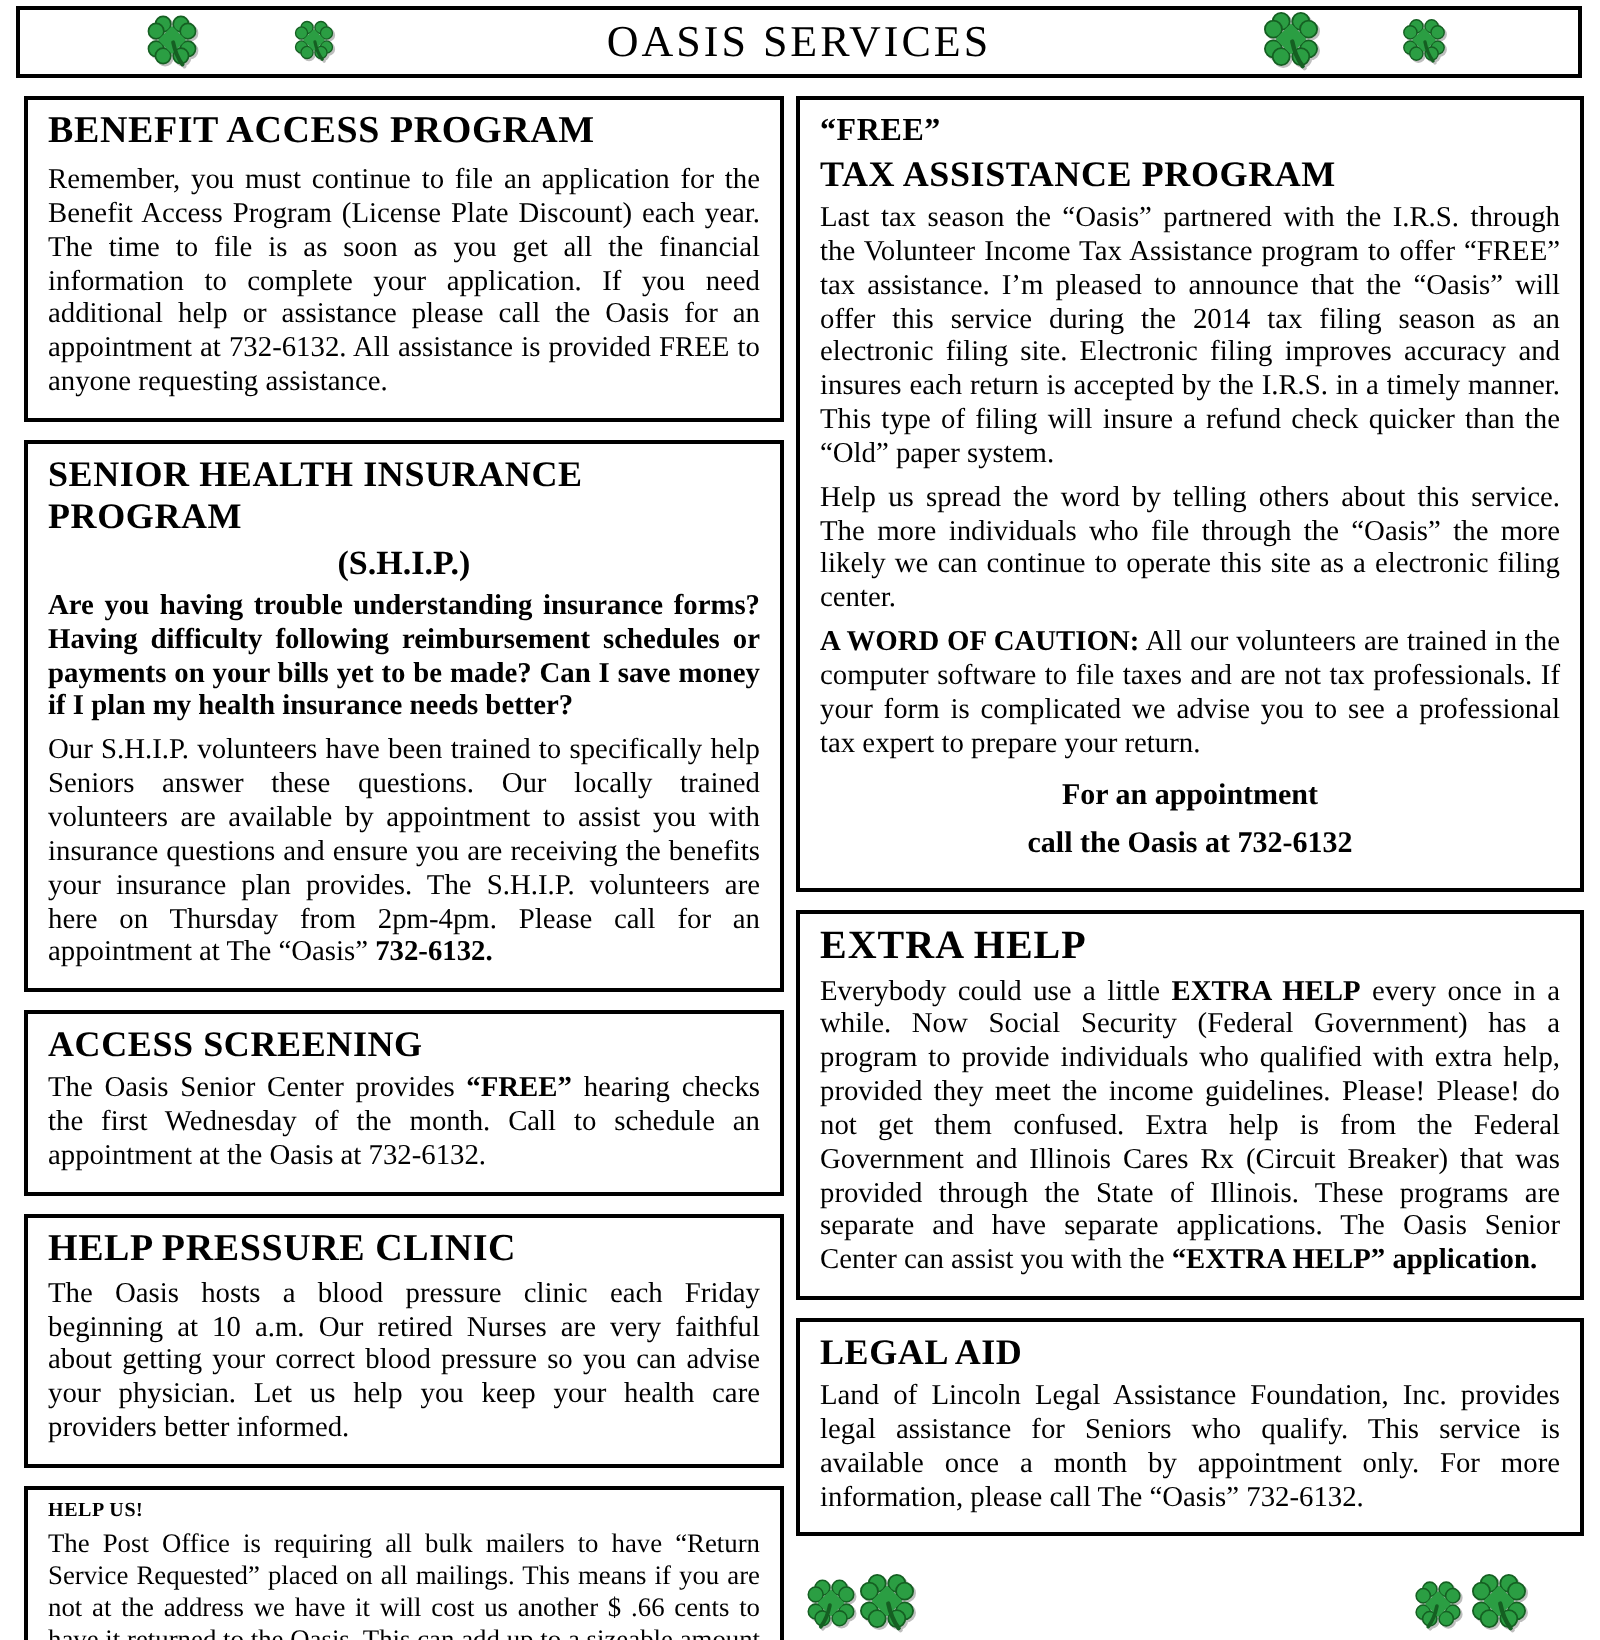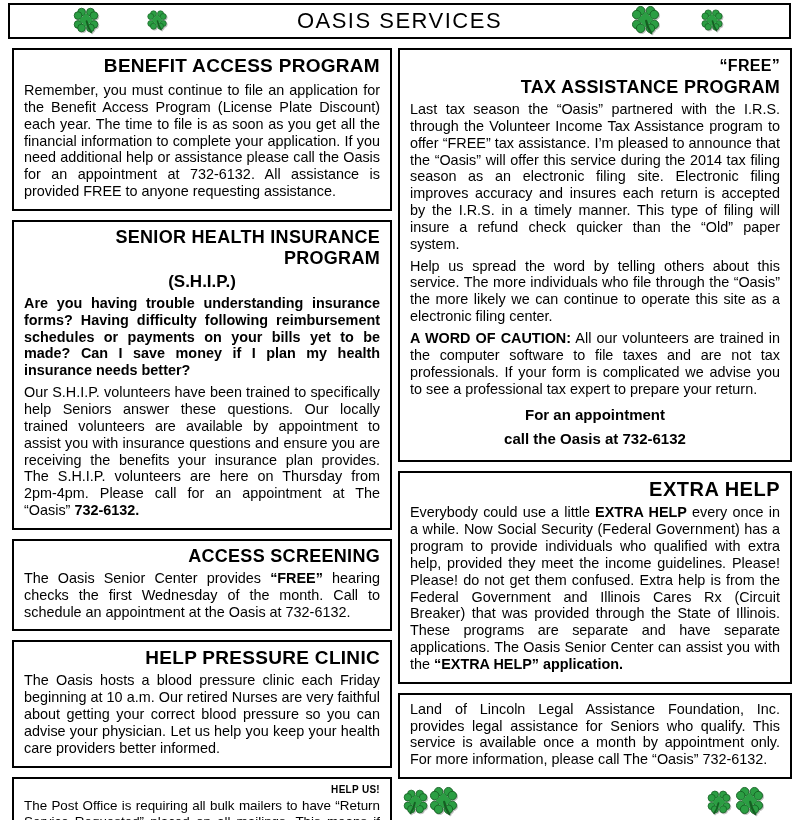--- a/index.html
+++ b/index.html
@@ -1,20 +1,20 @@
 <!DOCTYPE html>
 <html><head>
 <meta charset="utf-8">
 <style>
   html,body{margin:0;padding:0;background:#e8e8e8;}
   .page{
     position:relative;
     width:800px;height:820px;
     background:#ffffff;
-    font-family:Liberation Sans, sans-serif;
+    font-family:Liberation Serif, serif;
     color:#000;
     overflow:hidden;
     margin:0 auto;
   }
   .masthead{
     position:absolute;left:8px;top:3px;right:9px;height:32px;
     border:2.5px solid #000;
     display:flex;align-items:center;justify-content:center;
   }
   .masthead h1{
@@ -27,21 +27,21 @@
   .col-left{width:380px;flex:none;}
   .col-right{width:394px;flex:none;}
   .box{
     border:2px solid #000;
     padding:3px 10px 7px 10px;
     margin-bottom:9px;
     background:#fff;
   }
   .box h2{
     margin:2px 0 3px 0;
-    text-align:right;
+    text-align:left;
     font-size:18px;
     letter-spacing:0.3px;
   }
   .box h2.big{font-size:19px;}
   .box h2.xl{font-size:20px;letter-spacing:0.5px;}
   .box h2.small{font-size:10px;margin-bottom:1px;}
   .box h3{
     margin:0 0 3px 0;text-align:center;font-size:17px;
   }
   .box p{
@@ -180,20 +180,21 @@
         <div class="center-line">For an appointment</div>
         <div class="center-line" style="margin-top:7px;margin-bottom:6px;">call the Oasis at 732-6132</div>
       </div>
 
       <div class="box">
         <h2 class="xl">EXTRA HELP</h2>
         <p class="tight"><span>Everybody could use a little </span><span class="b">EXTRA HELP</span><span> every once in a while. Now Social Security (Federal Government) has a  program to provide individuals who qualified with extra help, provided they meet the income guidelines. Please! Please! do not get them confused. Extra help is from the Federal Government and Illinois Cares Rx (Circuit Breaker) that was provided through the State of Illinois.  These  programs  are  separate  and  have  separate applications. The Oasis Senior Center can assist you with the </span><span class="b">“EXTRA HELP” application.</span></p>
       </div>
 
       <div class="box">
+        <h2>LEGAL AID</h2>
         <p class="tight">Land of Lincoln Legal Assistance Foundation, Inc. provides legal assistance for Seniors who qualify.  This service is available once a month by  appointment only.  For more information, please call The “Oasis” 732-6132.</p>
       </div>
 
     </div>
   </div>
 
   <span class="clover" style="left:402px;top:788px;width:27px;height:27px;">
     <svg viewBox="0 0 24 24">
         <g fill="#2b9e43" stroke="#155f22" stroke-width="0.7">
           <circle cx="8.2" cy="5.2" r="3.3"></circle>

